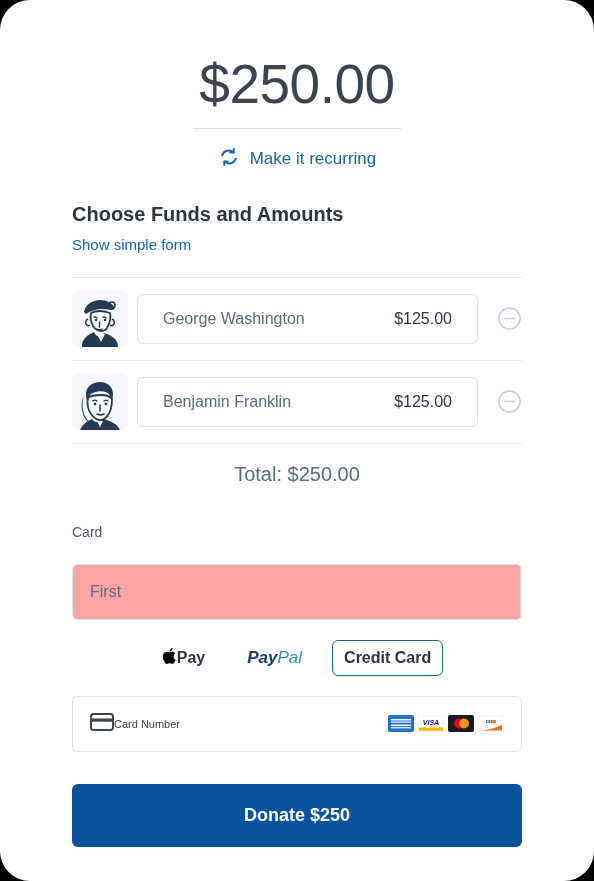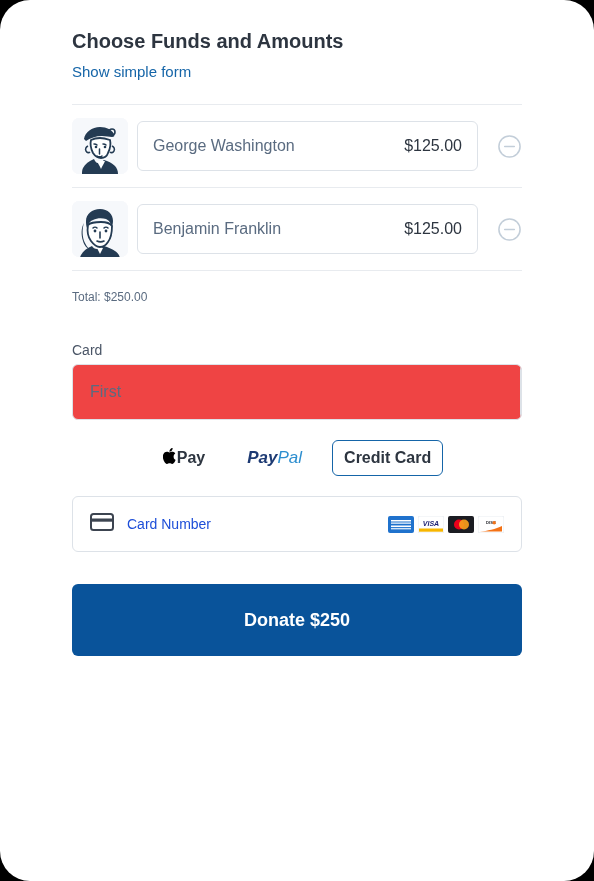--- a/index.html
+++ b/index.html
@@ -89,21 +89,21 @@
     overflow: hidden;
   }
   .fund-field {
     flex: 1 1 auto;
     height: 50px;
     border: 1px solid #dde2e8;
     border-radius: 6px;
     display: flex;
     align-items: center;
     justify-content: space-between;
-    padding: 0 15px;
+    padding: 0 25px;
     box-sizing: border-box;
     background: #fff;
   }
   .fund-name {
     font-size: 16px;
     color: #5a6b80;
   }
   .fund-amount {
     font-size: 16px;
     color: #2d3540;
@@ -112,39 +112,40 @@
     flex: 0 0 auto;
     width: 25px;
     height: 25px;
     margin-left: 10px;
     cursor: pointer;
     display: block;
   }
 
   
   .total {
-    font-size: 12px;
+    text-align: center;
+    font-size: 20px;
     color: #5a6b80;
     padding: 19px 0 0 0;
   }
 
   
   .field-label {
     margin-top: 38px;
     font-size: 14px;
     color: #4a5566;
   }
   .name-group {
-    margin-top: 6px;
+    margin-top: 24px;
     display: flex;
     border: 1px solid #dde2e8;
     border-radius: 6px;
     overflow: hidden;
     height: 54px;
-    background: #ef4444;
+    background: #fca5a5;
   }
   .name-group .ninput {
     flex: 1 1 50%;
     border: none;
     outline: none;
     font-size: 16px;
     color: #2d3540;
     padding: 0 17px;
     font-family: "Liberation Sans", sans-serif;
     background: transparent;
@@ -190,56 +191,69 @@
     border: 1px solid #dde2e8;
     border-radius: 6px;
     display: flex;
     align-items: center;
     padding: 0 17px;
     box-sizing: border-box;
     background: #fff;
   }
   .card-field .cc-icon { flex: 0 0 auto; display: block; }
   .cc-placeholder {
-    margin-left: 13px;
-    font-size: 14px;
-    color: #1d4ed8;
+    font-size: 11px;
+    color: #404040;
     flex: 1 1 auto;
   }
   .brands {
     display: flex;
     align-items: center;
     gap: 4px;
     flex: 0 0 auto;
   }
   .brands svg { display: block; }
 
   
   .donate {
     margin-top: 32px;
-    height: 72px;
+    height: 63px;
     width: 100%;
     border: none;
     border-radius: 6px;
     background: #09539a;
     color: #ffffff;
     font-size: 18px;
     font-weight: bold;
     font-family: "Liberation Sans", sans-serif;
     cursor: pointer;
     display: flex;
     align-items: center;
     justify-content: center;
   }
 </style>
 </head>
 <body>
 
 <div class="card">
 
+  <div class="amount-wrap">
+    <div class="amount">$250.00</div>
+    <div class="recurring">
+      <span class="rec-icon">
+        <svg width="22" height="22" viewBox="0 0 24 24" fill="none">
+          <path d="M4.5 10.2a7.6 7.6 0 0 1 12.4-3.2" stroke="#1565a8" stroke-width="2.1" stroke-linecap="round"></path>
+          <path d="M19.5 13.8a7.6 7.6 0 0 1-12.4 3.2" stroke="#1565a8" stroke-width="2.1" stroke-linecap="round"></path>
+          <path d="M17.2 3.3l0 3.9-3.9 0" stroke="#1565a8" stroke-width="2.1" stroke-linecap="round" stroke-linejoin="round"></path>
+          <path d="M6.8 20.7l0-3.9 3.9 0" stroke="#1565a8" stroke-width="2.1" stroke-linecap="round" stroke-linejoin="round"></path>
+        </svg>
+      </span>
+      <span>Make it recurring</span>
+    </div>
+  </div>
 
   <div class="section">
 
     <div class="heading">Choose Funds and Amounts</div>
     <div class="sublink">Show simple form</div>
 
     <div class="funds">
 
       <div class="fund-row">
         <span class="avatar">

